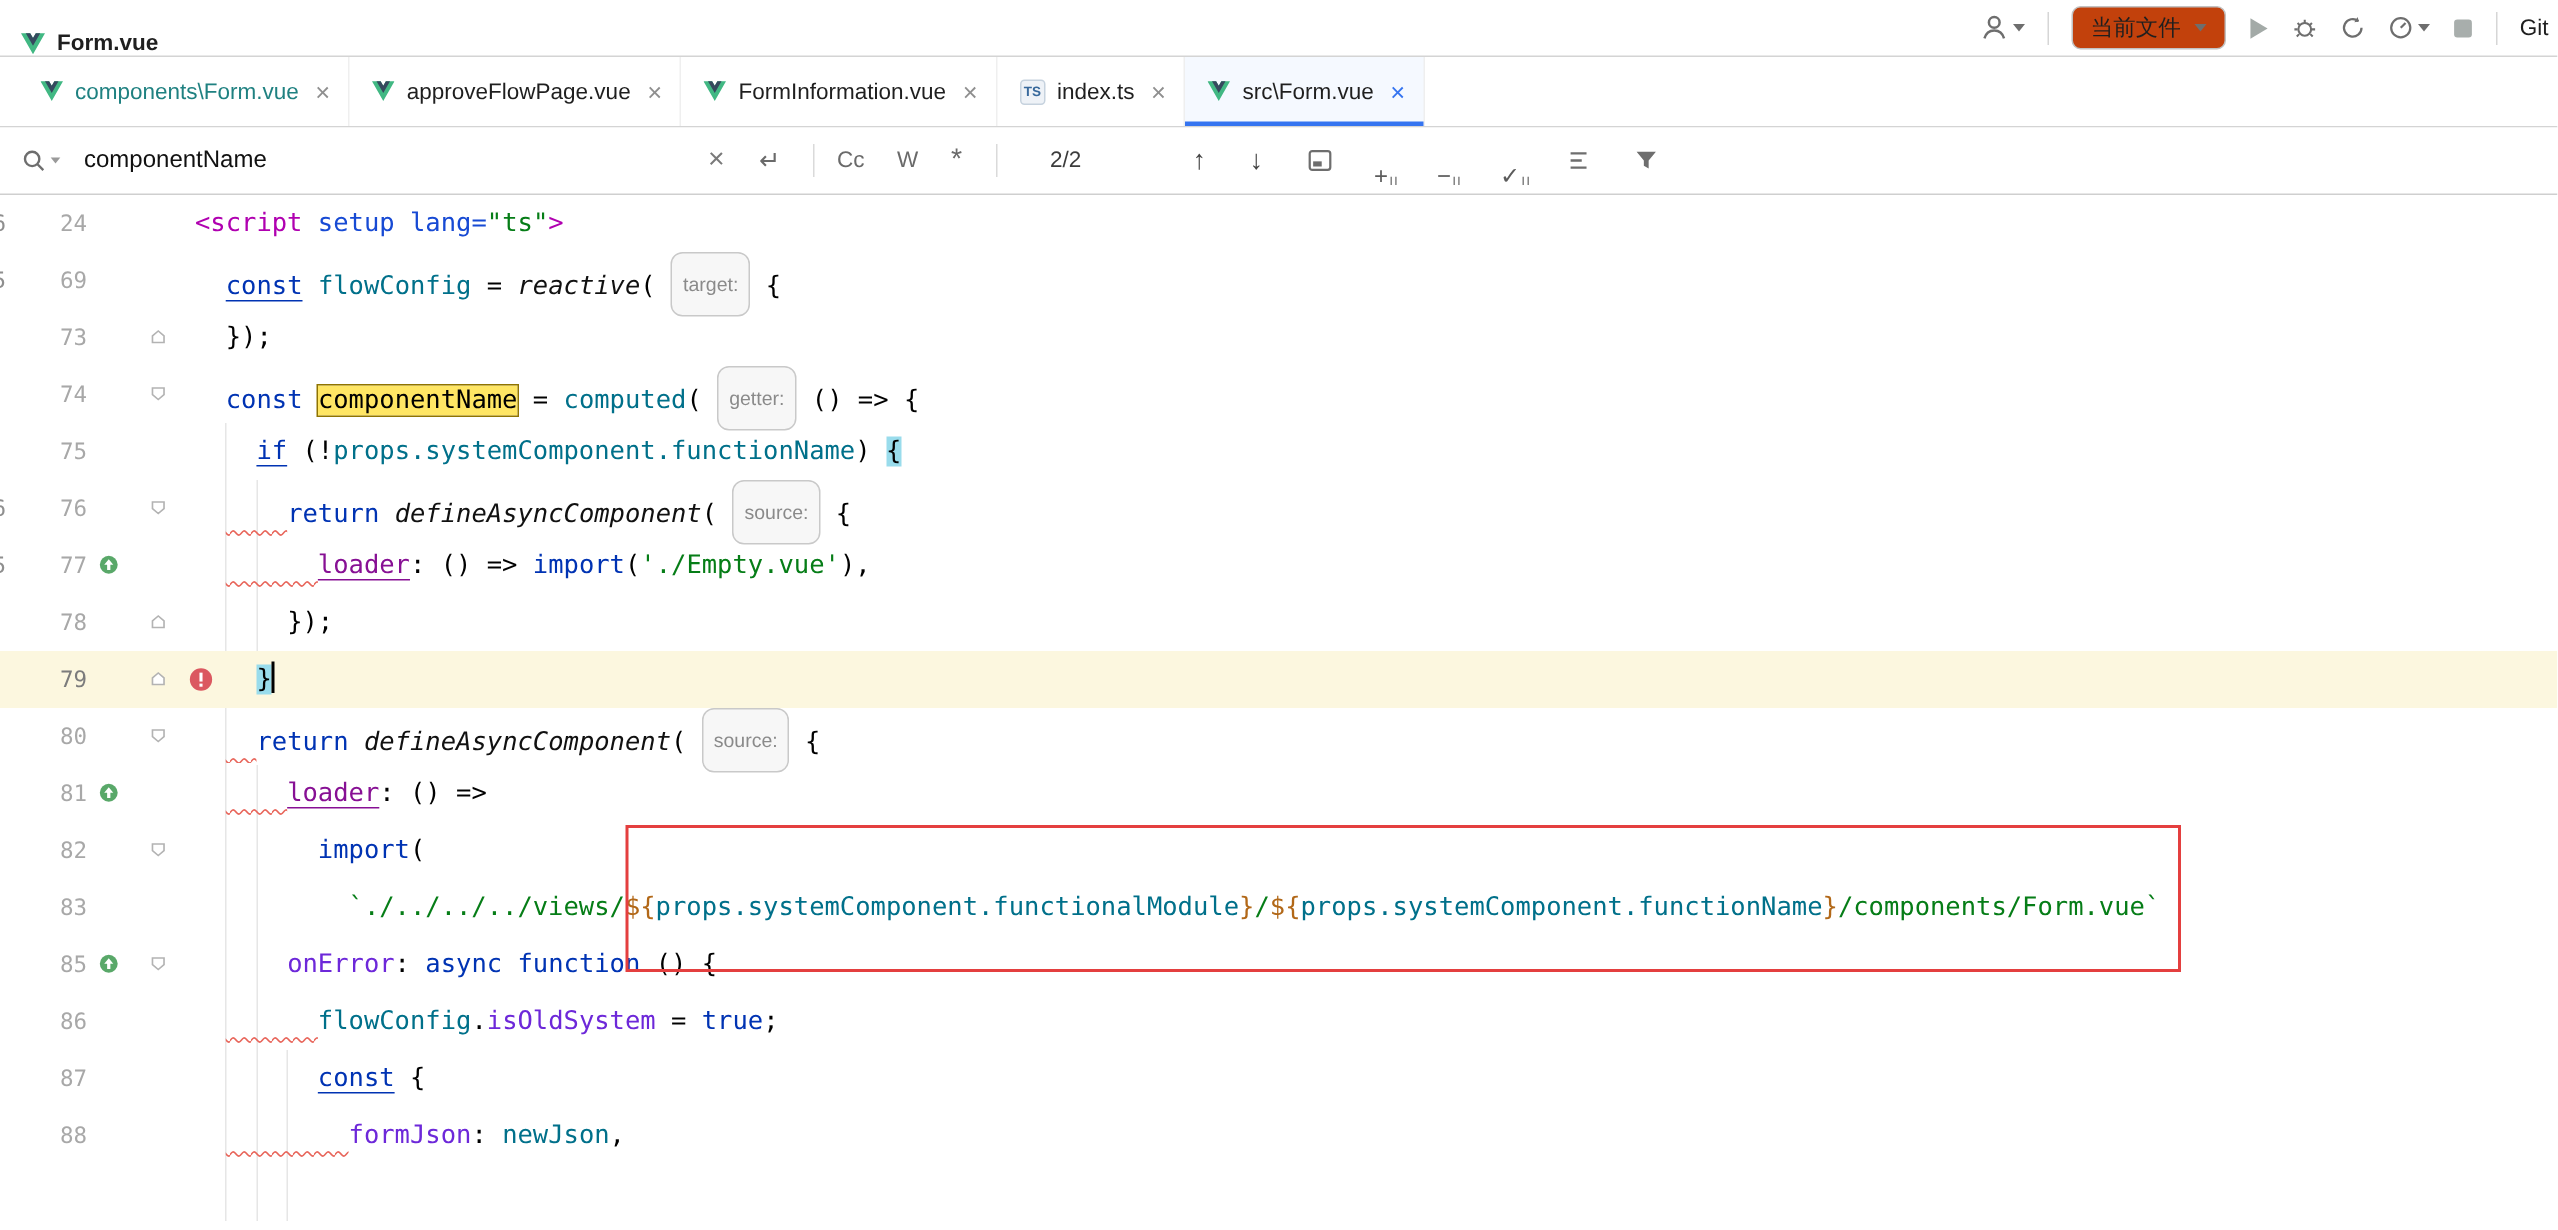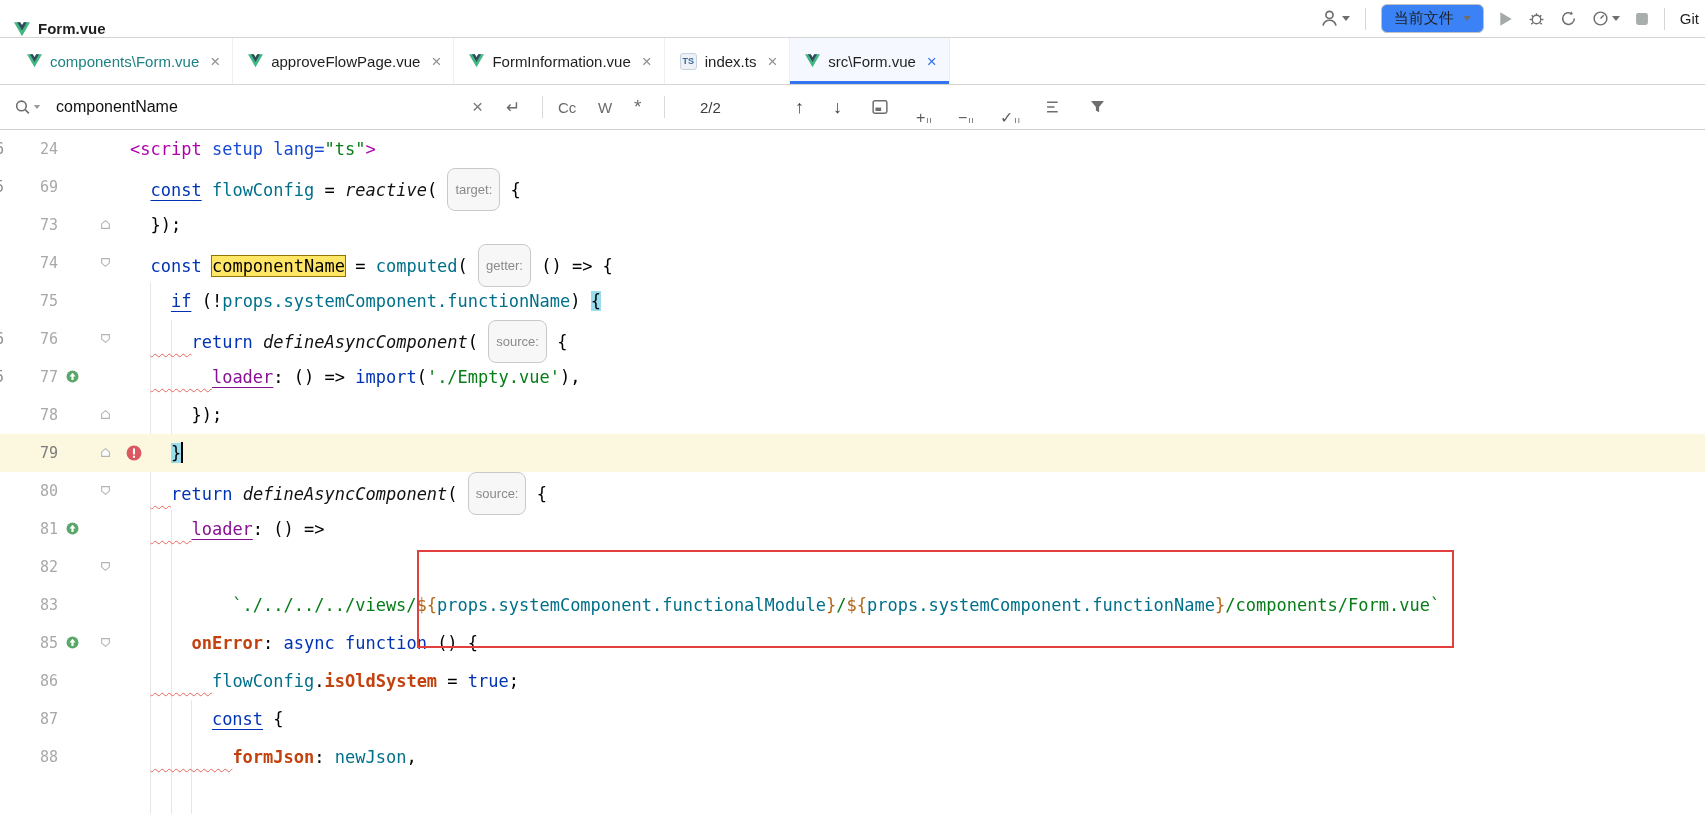--- a/index.html
+++ b/index.html
@@ -6,21 +6,21 @@
   html,body { width:1705px; height:820px; overflow:hidden; }
   body { font-family:"Liberation Sans",sans-serif; background:#fff; position:relative; color:#1f1f1f; }
 
   
   .titlebar { height:38px; display:flex; align-items:flex-end; padding-left:14px; border-bottom:1px solid #d4d4d4; background:#fff; position:relative; }
   .title-file { font-weight:bold; font-size:15px; margin-left:8px; }
   .tb-right { position:absolute; right:6px; top:0; height:100%; display:flex; align-items:center; gap:15px; }
   .vsep { width:1px; height:22px; background:#d6d6d6; }
   .icon-btn { display:flex; align-items:center; gap:3px; cursor:pointer; }
   .caret-down { width:0; height:0; border-left:4px solid transparent; border-right:4px solid transparent; border-top:5px solid #6e6e6e; display:inline-block; }
-  .run-config-btn { display:flex; align-items:center; gap:9px; border:1px solid #c2c2c2; border-radius:6px; padding:4px 12px; font-size:15px; background:#3b82f6; cursor:pointer; }
+  .run-config-btn { display:flex; align-items:center; gap:9px; border:1px solid #c2c2c2; border-radius:6px; padding:4px 12px; font-size:15px; background:#c2410c; cursor:pointer; }
   .vcs-label { font-size:15px; }
 
   
   .tabbar { height:47px; display:flex; align-items:stretch; border-bottom:1px solid #d4d4d4; padding-left:12px; background:#fff; }
   .tab { display:flex; align-items:center; gap:8px; padding:0 12px 0 15px; font-size:15px; position:relative; border-right:1px solid #efefef; cursor:pointer; }
   .tab.active { background:#f5f9ff;text-align:right; }
   .tab.active::after { content:""; position:absolute; left:0; right:0; bottom:0; height:3px; background:#3574f0; }
   .tab-label { color:#1f1f1f; white-space:nowrap; }
   .tab-close { color:#8f8f8f; font-size:17px; margin-left:3px; line-height:1; }
   .tab.active .tab-close { color:#3574f0; }
@@ -60,21 +60,21 @@
   .err  { position:absolute; left:126px; top:11px; line-height:0; z-index:3; }
   pre.code { margin-left:8px; line-height:38px; white-space:pre; font-family:inherit; font-size:inherit; color:#000; }
 
   .t-kw   { color:#0033b3; }
   .t-kwu  { color:#0033b3; text-decoration:underline; text-underline-offset:4px; }
   .t-teal { color:#00708a; }
   .t-ital { color:#111; font-style:italic; }
   .t-str  { color:#067d17; }
   .t-tag  { color:#b000b0; }
   .t-attr { color:#174ad4; }
-  .t-prop { color:#c2410c;font-weight:bold; }
+  .t-prop { color:#6d28d9; }
   .t-propu{ color:#871094; text-decoration:underline; text-underline-offset:4px; }
   .t-tpl  { color:#b26818; }
   .t-sq   { text-decoration:underline wavy #e8655a; text-decoration-thickness:1px; text-underline-offset:5px; }
   .t-match{ background:#ffe664; outline:1.5px solid #8f7400; color:#000; }
   .t-bracehl { background:#99dcec; }
   .t-hint { display:inline-block; background:#f7f7f7; border:1px solid #c9c9c9; border-radius:8px; color:#8a8a8a;
             font-family:"Liberation Sans",sans-serif; font-size:13px; line-height:17px; padding:12px 7px; vertical-align:2px; }
   .caret { display:inline-block; width:2px; height:21px; background:#000; vertical-align:-4px; }
 </style>
 </head>
@@ -330,20 +330,21 @@
         </div>
         <pre class="code"><span>  </span><span class="t-sq">    </span><span class="t-propu">loader</span><span>: () =&gt;</span></pre>
       </div>
       <div class="ed-row">
         <div class="gut">
           <span class="lnum">82</span>
           <span class="fold"><svg width="11" height="11" viewBox="0 0 10 10">
               <path d="M1.5 1.5h7v4L5 8.5 1.5 5.5z" fill="#fff" stroke="#b3b3b3"></path>
             </svg></span>
         </div>
+        <pre class="code"><span>        </span><span class="t-kw">import</span><span>(</span></pre>
       </div>
       <div class="ed-row">
         <div class="gut">
           <span class="lnum">83</span>
         </div>
         <pre class="code"><span>          </span><span class="t-str">`./../../../views/</span><span class="t-tpl">${</span><span class="t-teal">props.systemComponent.functionalModule</span><span class="t-tpl">}</span><span class="t-str">/</span><span class="t-tpl">${</span><span class="t-teal">props.systemComponent.functionName</span><span class="t-tpl">}</span><span class="t-str">/components/Form.vue`</span></pre>
       </div>
       <div class="ed-row">
         <div class="gut">
           <span class="lnum">85</span>

